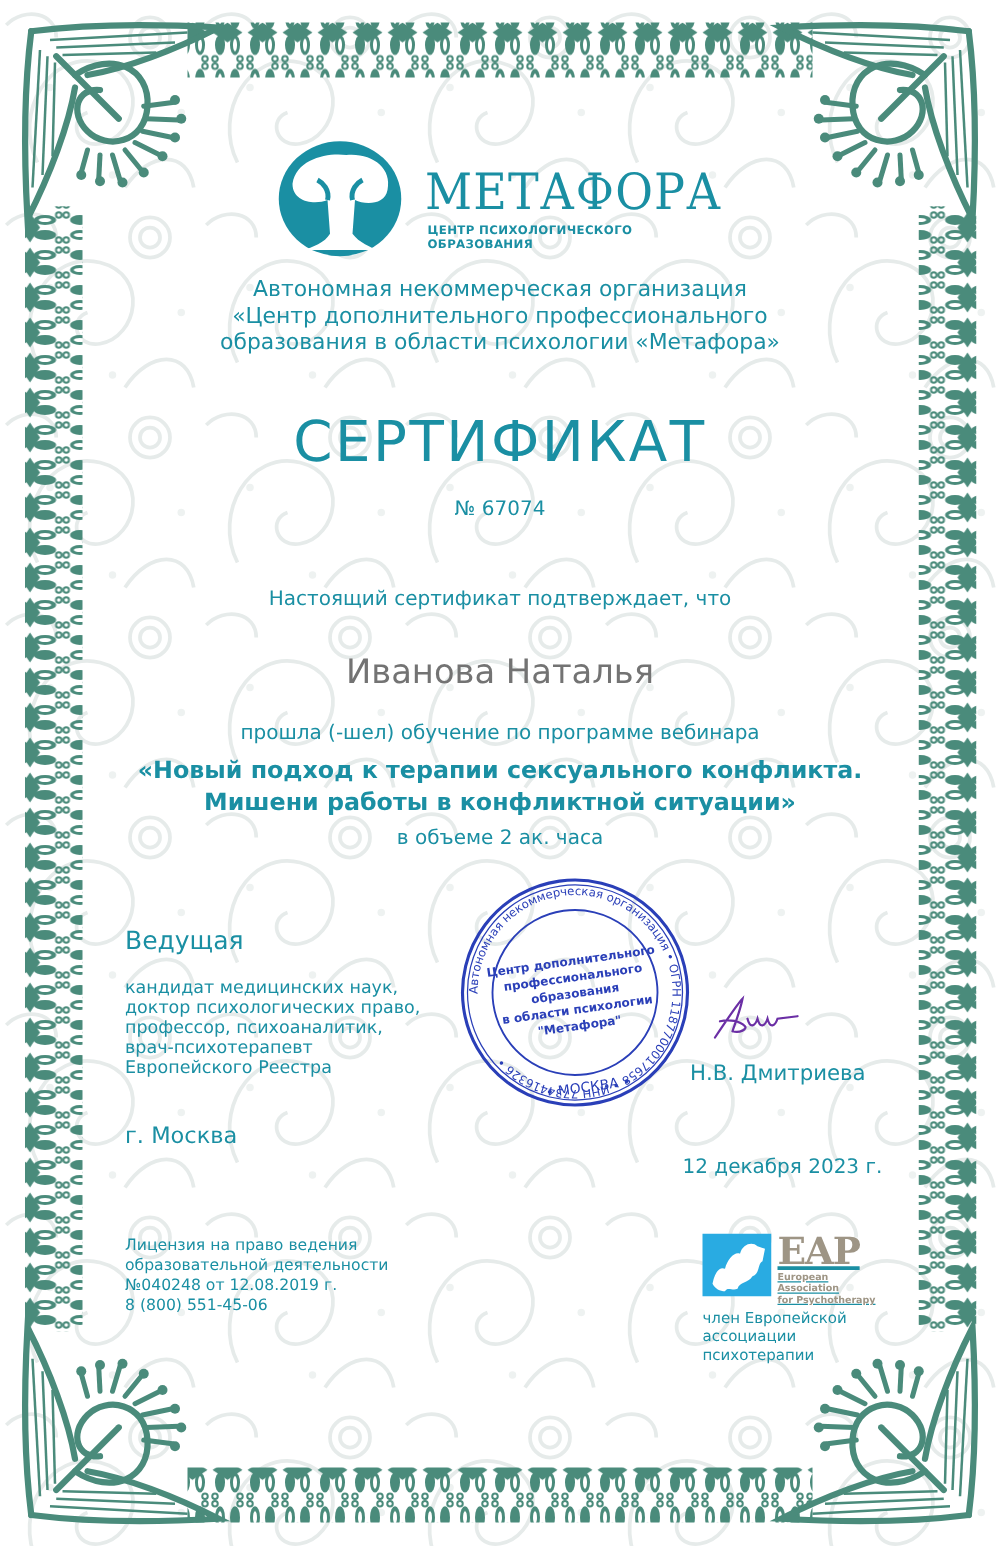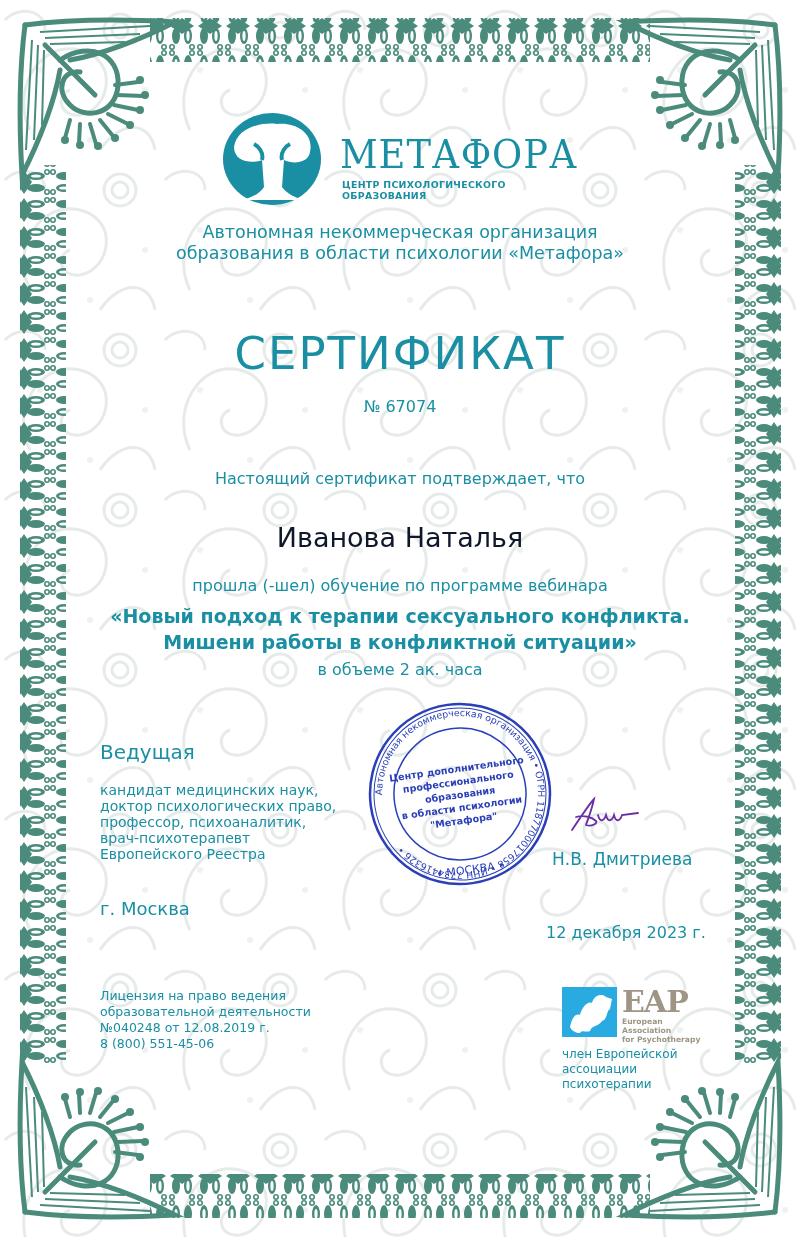--- a/index.html
+++ b/index.html
@@ -22,37 +22,37 @@
   }
   .brand-sub {
     left: 342px; top: 179px; width: 245px;
     font-size: 9.4px; font-weight: bold; color: #1a8fa3; letter-spacing: 0.3px;
   }
 
   .org { top: 222px; font-size: 17.5px; line-height: 21px; }
   .cert-title { top: 328px; font-size: 45px; letter-spacing: 2px; line-height: 52px; }
   .cert-num { top: 397px; font-size: 16px; }
   .confirms { top: 469px; font-size: 16px; }
-  .name { top: 522px; font-size: 27px; color: #0f172a; }
+  .name { top: 522px; font-size: 27px; color: #737373; }
   .passed { top: 576px; font-size: 16px; }
   .program { top: 603px; font-size: 19px; font-weight: bold; line-height: 26px; }
   .volume { top: 660px; font-size: 16px; }
 
   .host-title { left: 100px; top: 740px; font-size: 20px; }
   .host-desc { left: 100px; top: 782px; font-size: 14px; line-height: 16px; }
   .city { left: 100px; top: 898px; font-size: 18px; }
 
   .stamp { left: 366px; top: 700px; width: 188px; height: 188px; }
   .signature { left: 562px; top: 795px; width: 80px; height: 40px; }
   .signer { left: 552px; top: 849px; font-size: 17px; }
   .date { left: 546px; top: 923px; font-size: 16px; }
 
   .license { left: 100px; top: 988px; font-size: 12.5px; line-height: 16px; }
   .eap { left: 562px; top: 987px; width: 150px; }
-  .eap-logo { display: flex; align-items: flex-start; }
+  .eap-logo { display: flex; align-items: flex-start; text-decoration: underline; }
   .eap-map { width: 55px; height: 50px; background: #29abe2; position: relative; }
   .eap-text-block { margin-left: 5px; color: #9e9585; }
   .eap-big { font-family: "DejaVu Serif", serif; font-size: 30px; font-weight: bold; line-height: 30px; letter-spacing: -1px; }
   .eap-small { font-size: 7.6px; line-height: 9px; font-weight: bold; }
   .eap-caption { font-size: 12px; line-height: 15px; margin-top: 3px; color: #1a8fa3; }
 </style>
 </head>
 <body>
 
 <svg class="bg-pattern" width="800" height="1237" viewBox="0 0 800 1237">
@@ -157,20 +157,21 @@
     <ellipse cx="50" cy="47" rx="49" ry="46" fill="#1a8fa3"></ellipse>
     <path d="M12 35 C15 15 40 10 55 12 C75 10 92 22 88 40 C86 52 70 52 62 48 L60 75 C65 82 75 86 80 88 L20 88 C28 86 38 82 42 75 L40 48 C30 52 12 50 12 35 Z" fill="#ffffff"></path>
     <path d="M40 48 C42 40 36 34 32 32 M60 48 C58 40 64 34 68 32" stroke="#1a8fa3" stroke-width="4" fill="none"></path>
   </svg>
 </div>
 <div class="content brand-title">МЕТАФОРА</div>
 <div class="content brand-sub">ЦЕНТР ПСИХОЛОГИЧЕСКОГО ОБРАЗОВАНИЯ</div>
 
 <div class="content center org">
   <div>Автономная некоммерческая организация</div>
+  <div>«Центр дополнительного профессионального</div>
   <div>образования в области психологии «Метафора»</div>
 </div>
 
 <div class="content center cert-title">СЕРТИФИКАТ</div>
 <div class="content center cert-num">№ 67074</div>
 <div class="content center confirms">Настоящий сертификат подтверждает, что</div>
 <div class="content center name">Иванова Наталья</div>
 <div class="content center passed">прошла (-шел) обучение по программе вебинара</div>
 <div class="content center program">
   <div>«Новый подход к терапии сексуального конфликта.</div>

